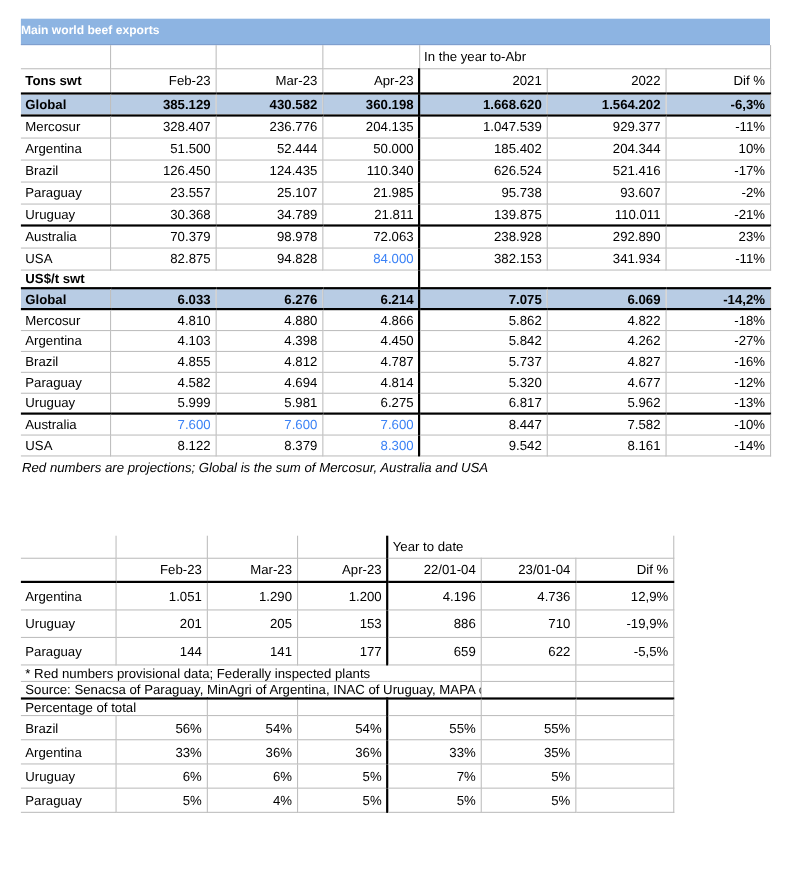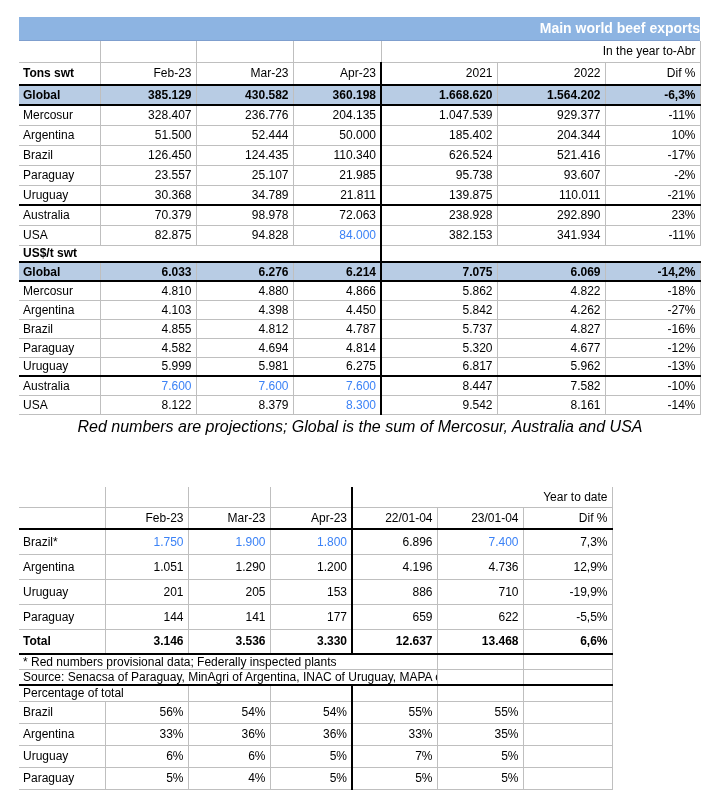--- a/index.html
+++ b/index.html
@@ -2,28 +2,28 @@
 <html><head>
 <meta charset="utf-8">
 <style>
   html,body{margin:0;padding:0;background:#fff;}
   .canvas{position:relative;width:719px;height:811px;background:#fff;
           font-family:"Liberation Sans",sans-serif;font-size:12px;color:#000;overflow:hidden;}
   .tbl-wrap{position:absolute;left:19px;}
   #wrap-t1{top:17px;width:681px;}
   #wrap-t2{top:487px;width:593px;}
   .title-bar{height:23px;line-height:23px;background:#8DB4E2;color:#fff;
-             font-weight:bold;font-size:14px;text-align:right;
+             font-weight:bold;font-size:11px;text-align:left;
              border-bottom:1px solid #7f9fce;}
   table{border-collapse:collapse;table-layout:fixed;width:100%;}
   td{padding:0 4px;overflow:hidden;white-space:nowrap;vertical-align:middle;
      border-right:1px solid #bfbfbf;border-bottom:1px solid #bfbfbf;}
   .lbl{text-align:left;}
   .num{text-align:right;}
-  .ctr{text-align:right;}
+  .ctr{text-align:left;}
   .b{font-weight:bold;}
   .red{color:#3b82f6;}
   .vthick{border-right:2px solid #000 !important;}
   
   .r-span1 tr{height:21px;}
   .r-head1 tr{height:23px;}
   .r-head1 td{border-bottom:2px solid #000;}
   #t1-tons tr{height:20px;}
   #t1-usd tr{height:19px;}
   .r-unit2 tr{height:17px;margin-left:24px;}
@@ -33,21 +33,21 @@
   .r-head2 td{border-bottom:2px solid #000;}
   #t2-main tr{height:25px;}
   #t2-pct tr{height:22px;}
   tr.hl td{background:#B8CCE4;font-weight:bold;border-top:2px solid #000;border-bottom:2px solid #000;}
   tr.ge td{border-bottom:2px solid #000;}
   tr.tot td{font-weight:bold;border-bottom:2px solid #000;height:20px;}
   tr.r-fn{height:15px;}
   tr.r-fn td{border-bottom:1px solid #bfbfbf;}
   tr.r-fn2 td{border-bottom:2px solid #000;}
   tr.r-pctlbl{height:16px;margin-top:44px;}
-  .footnote{font-style:italic;font-size:16px;padding:3px 0 0 1px;text-align:center;}
+  .footnote{font-style:italic;font-size:12px;padding:3px 0 0 1px;text-align:left;}
 </style>
 </head>
 <body>
 
 <div class="canvas">
 
   <div class="tbl-wrap" id="wrap-t1">
     <div class="title-bar">Main world beef exports</div>
     <table>
       <colgroup>
@@ -263,29 +263,20 @@
           <td class="num">Feb-23</td>
           <td class="num">Mar-23</td>
           <td class="num vthick">Apr-23</td>
           <td class="num">22/01-04</td>
           <td class="num">23/01-04</td>
           <td class="num">Dif %</td>
         </tr>
       </tbody>
       <tbody id="t2-main">
           <tr>
-            <td class="lbl">Brazil*</td>
-            <td class="num red">1.750</td>
-            <td class="num red">1.900</td>
-            <td class="num vthick red">1.800</td>
-            <td class="num">6.896</td>
-            <td class="num red">7.400</td>
-            <td class="num">7,3%</td>
-          </tr>
-          <tr>
             <td class="lbl">Argentina</td>
             <td class="num">1.051</td>
             <td class="num">1.290</td>
             <td class="num vthick">1.200</td>
             <td class="num">4.196</td>
             <td class="num">4.736</td>
             <td class="num">12,9%</td>
           </tr>
           <tr>
             <td class="lbl">Uruguay</td>
@@ -298,29 +289,20 @@
           </tr>
           <tr>
             <td class="lbl">Paraguay</td>
             <td class="num">144</td>
             <td class="num">141</td>
             <td class="num vthick">177</td>
             <td class="num">659</td>
             <td class="num">622</td>
             <td class="num">-5,5%</td>
           </tr>
-          <tr class="tot">
-            <td class="lbl">Total</td>
-            <td class="num">3.146</td>
-            <td class="num">3.536</td>
-            <td class="num vthick">3.330</td>
-            <td class="num">12.637</td>
-            <td class="num">13.468</td>
-            <td class="num">6,6%</td>
-          </tr>
         </tbody>
       <tbody>
         <tr class="r-fn">
           <td colspan="5" class="lbl">* Red numbers provisional data; Federally inspected plants</td>
           <td></td>
           <td></td>
         </tr>
         <tr class="r-fn r-fn2">
           <td colspan="5" class="lbl">Source: Senacsa of Paraguay, MinAgri of Argentina, INAC of Uruguay, MAPA of Brasil</td>
           <td></td>

